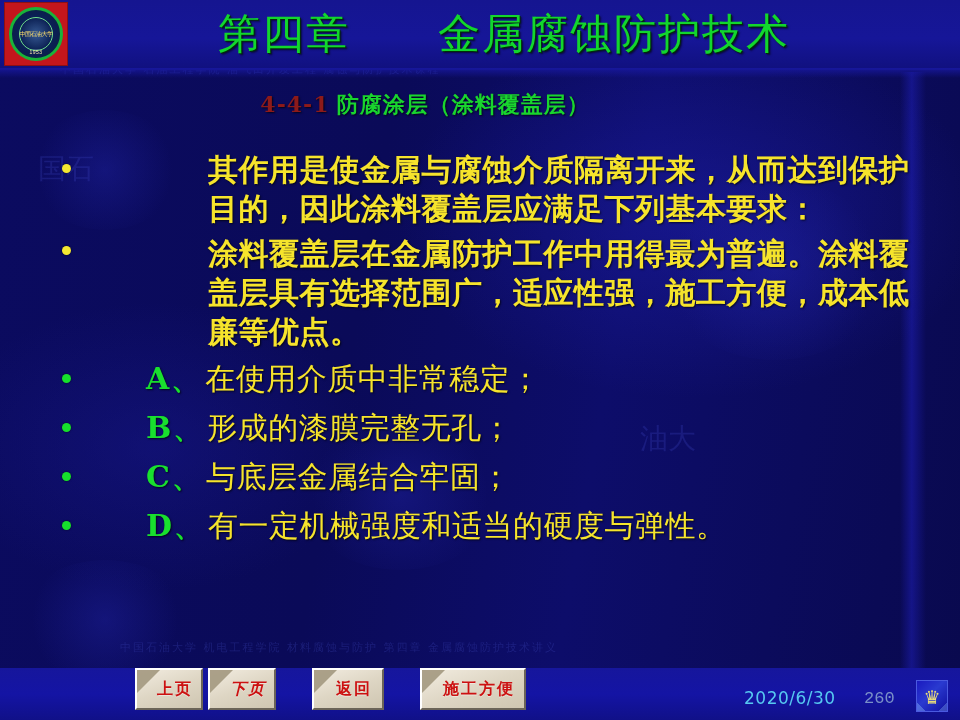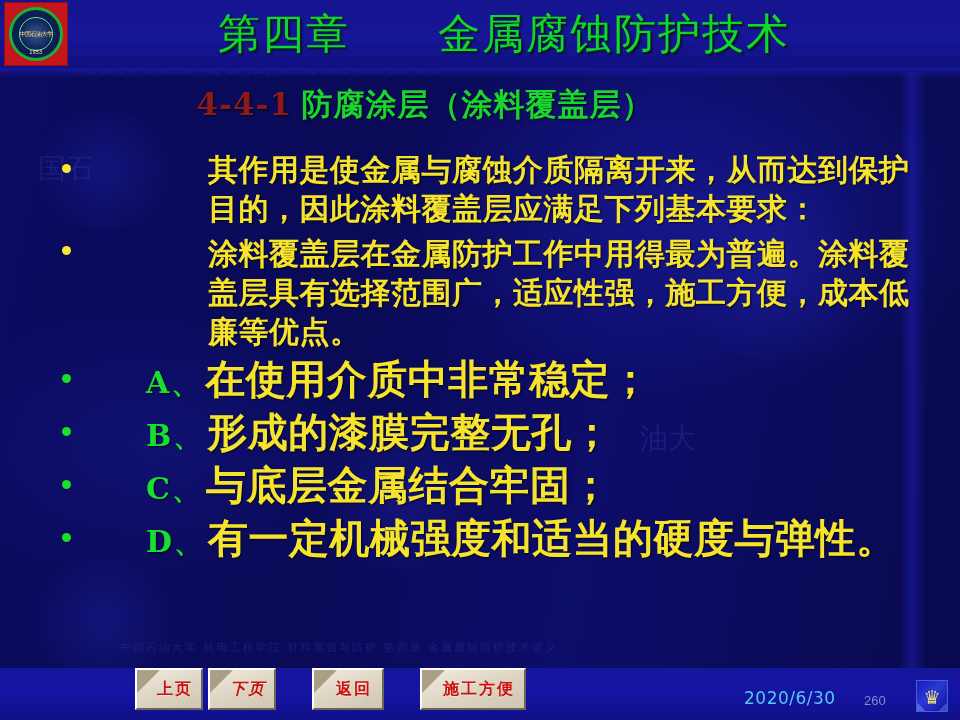--- a/index.html
+++ b/index.html
@@ -133,21 +133,21 @@
     padding-left: 48px;
     box-sizing: border-box;
   }
 
   
   .subtitle {
     position: absolute;
     top: 82px; left: 0;
     width: 960px;
     text-align: center;
-    font-size: 31px;
+    font-size: 22px;
     line-height: 44px;
     font-weight: bold;
     letter-spacing: 1px;
     padding-right: 110px;
     box-sizing: border-box;
     text-shadow: 1px 1px 2px rgba(0,0,0,0.75);
   }
   .subtitle .num {
     color: #8d1a1a;
     font-family: "DejaVu Serif", "Liberation Serif", serif;
@@ -209,23 +209,23 @@
   }
   .abcd .sep {
     color: #19e02e;
     font-size: 28px;
     line-height: 44px;
     font-weight: bold;
     margin-right: 6px;
   }
   .abcd .val {
     color: #f6e42c;
-    font-size: 40px;
+    font-size: 30px;
     line-height: 44px;
-    font-weight: bold;
+    font-weight: normal;
     letter-spacing: 0.5px;
     font-family: "DejaVu Sans", "Liberation Sans", sans-serif;
   }
 
   
   .footer-band {
     position: absolute;
     left: 0; bottom: 0;
     width: 960px; height: 52px;
     background: linear-gradient(180deg, #16169c 0%, #1414a4 50%, #101088 100%);
@@ -274,22 +274,22 @@
     bottom: 12px; left: 744px;
     color: #56c8f0;
     font-size: 17px;
     font-family: "DejaVu Sans", "Liberation Sans", sans-serif;
     letter-spacing: 0.5px;
   }
   .footer-page {
     position: absolute;
     bottom: 12px; left: 864px;
     color: #7a90c8;
-    font-size: 13px;
-    font-family: Liberation Sans, sans-serif;
+    font-size: 17px;
+    font-family: Liberation Mono, monospace;
   }
   .footer-icon {
     position: absolute;
     bottom: 8px; left: 916px;
     width: 32px; height: 32px;
     background: linear-gradient(135deg, #1a1ac0 0%, #2a3ad0 45%, #1010a0 100%);
     border: 1px solid #4a5ae0;
     box-sizing: border-box;
     overflow: hidden;
   }

